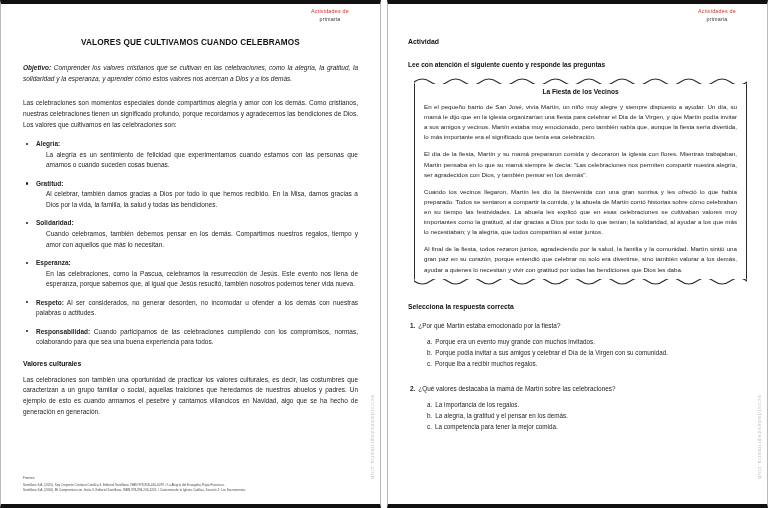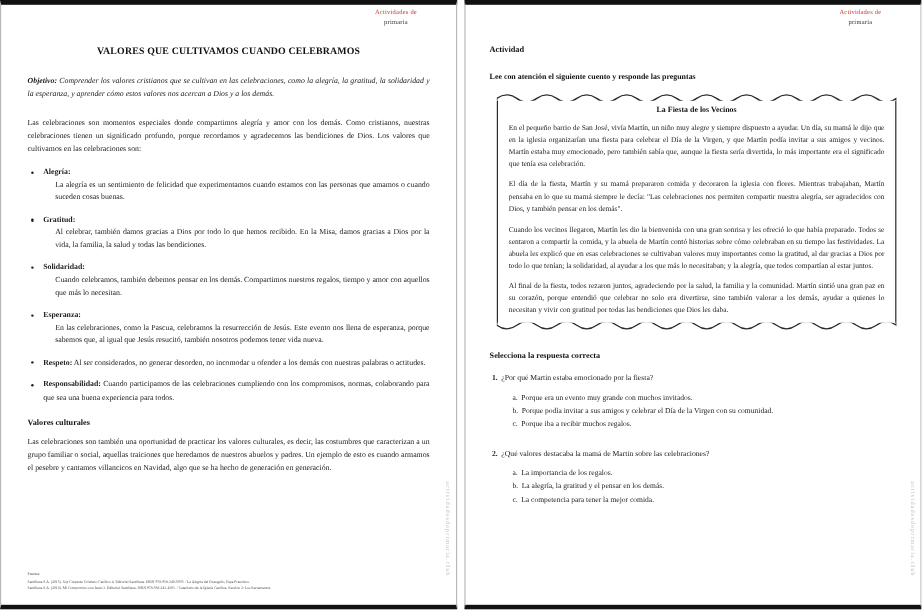--- a/index.html
+++ b/index.html
@@ -8,21 +8,20 @@
     width: 768px; height: 508px;
     background: #ffffff;
     font-family: "Liberation Sans", sans-serif;
     overflow: hidden;
   }
   .spread {
     width: 768px; height: 508px;
     display: flex;
     gap: 6px;
     background: #ffffff;
-    font-family: Liberation Serif, serif;
   }
 
   
   .page {
     position: relative;
     flex: 1 1 0;
     height: 508px;
     background: #ffffff;
     border-left: 1px solid #b9b9b9;
     border-right: 1px solid #b9b9b9;

